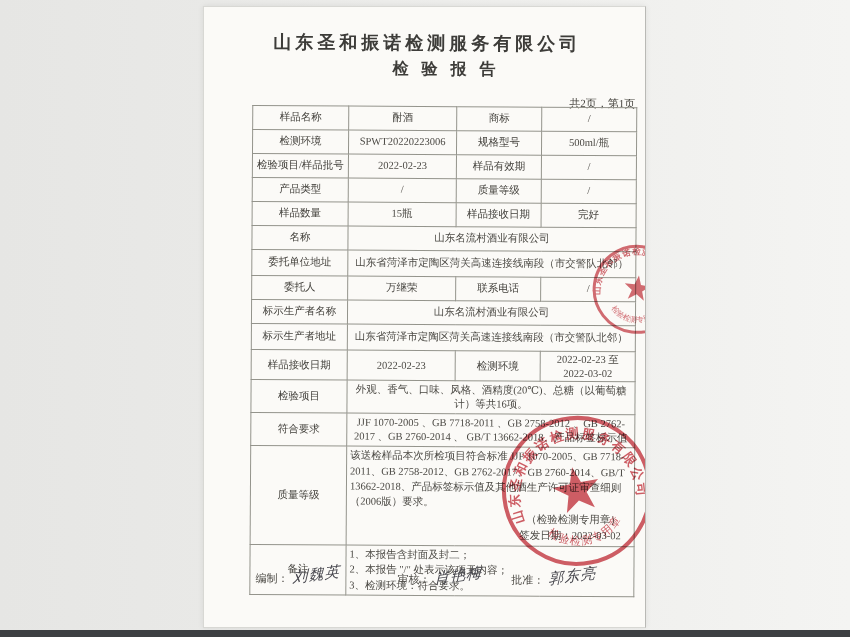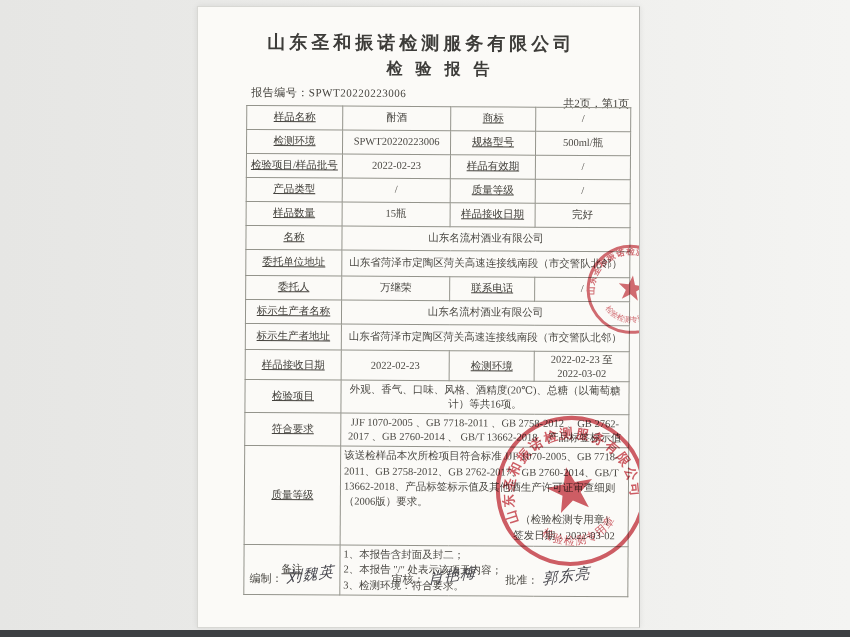--- a/index.html
+++ b/index.html
@@ -4,35 +4,35 @@
 <style>
   * { margin:0; padding:0; box-sizing:border-box; }
   html,body { width:850px; height:637px; overflow:hidden; }
   body {
     position:relative;
     font-family:"Liberation Serif","DejaVu Serif",serif;
     background:linear-gradient(90deg,#e6e6e4 0%,#e9e9e7 25%,#f1f1ef 80%,#f4f4f2 100%);
   }
   .bottom-bar { position:absolute; left:0; bottom:0; width:850px; height:7px; background:#3d3f42; }
   .page {
-    position:absolute; left:197px; top:6px; width:443px; height:622px;
+    position:absolute; left:203px; top:6px; width:443px; height:622px;
     background:#fbfaf7; border:1px solid #d8d8d4; border-right-color:#b9b9b5;
     box-shadow:0 0 6px rgba(0,0,0,0.08); overflow:hidden;
   }
   .content { position:absolute; inset:0; transform:rotate(0.35deg); color:#46443f; }
   .company-title { position:absolute; left:30px; top:24px; width:383px; text-align:center;
     font-size:18px; font-weight:bold; letter-spacing:4px; color:#3d3c39; white-space:nowrap; }
   .report-title { position:absolute; left:47px; top:52px; width:383px; text-align:center;
     font-size:16px; font-weight:bold; letter-spacing:13px; text-indent:13px; color:#3d3c39; }
   .report-no-line { position:absolute; left:52px; top:79px; font-size:11px; letter-spacing:0.5px; }
   .pagination { position:absolute; left:47px; top:88px; width:383px; text-align:right; font-size:11px; }
   table.report { position:absolute; left:47px; top:99px; width:384px;
     border-collapse:collapse; table-layout:fixed; font-size:10.5px; color:#4b4944; }
   table.report td { border:1px solid #94948c; padding:1px 3px; text-align:center; vertical-align:middle; line-height:1.35; }
-  td.lbl { color:#44423d;text-decoration:underline; }
+  td.lbl { color:#44423d; }
   td.txt-left { text-align:left; padding:2px 6px; }
   tr.h24{height:24px} tr.h26{height:26px} tr.h28{height:28px}
   tr.h33{height:33px} tr.h86{height:86px} tr.h36{height:36px}
   .two-line div { line-height:1.3; }
   .conc-text { text-align:left; line-height:1.45; }
   .conc-right { text-align:right; padding:2px 10px 0 0; line-height:1.55; }
   .remark-line { text-align:left; line-height:1.5; }
   .footer { position:absolute; left:47px; top:562px; width:390px; font-size:11px; color:#4b4944; }
   .footer .f-item { position:absolute; top:0; white-space:nowrap; }
   .f-prep{left:6px} .f-rev{left:148px} .f-appr{left:262px}
@@ -45,21 +45,20 @@
 </style>
 </head>
 <body>
 
 <div class="page">
   <div class="content">
 
     <div class="company-title">山东圣和振诺检测服务有限公司</div>
     <div class="report-title">检验报告</div>
 
-    <div class="report-no-line"><span>报告编号：</span><span>SPWT20220223006</span></div>
     <div class="pagination">共2页，第1页</div>
 
     <table class="report">
       <colgroup>
           <col style="width:96px">
           <col style="width:108px">
           <col style="width:85px">
           <col style="width:95px">
         </colgroup>
       <tbody>

